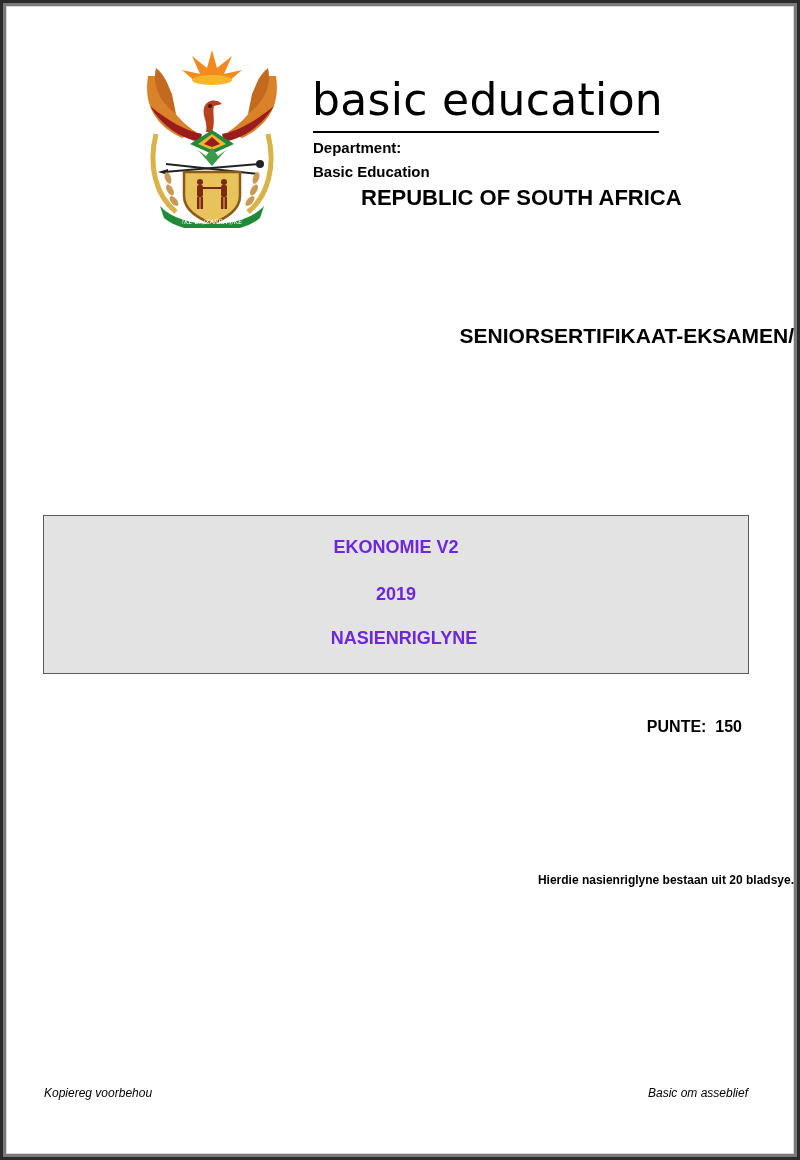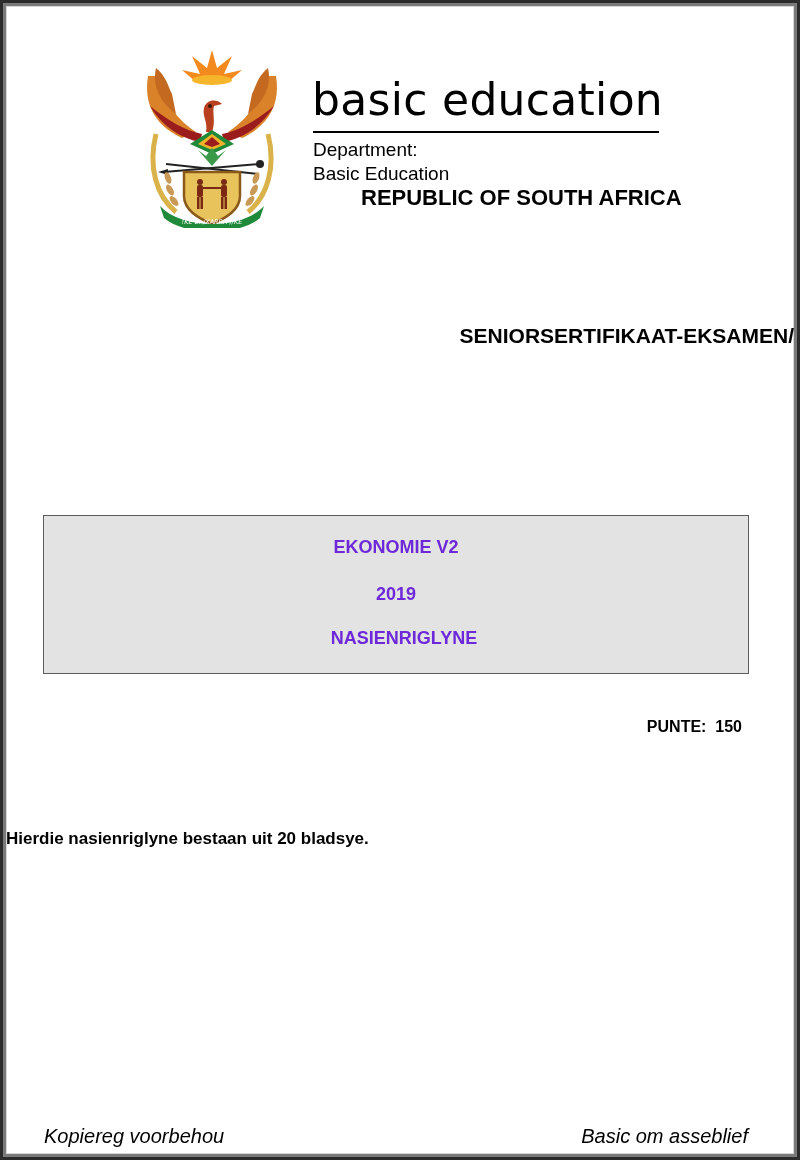--- a/index.html
+++ b/index.html
@@ -55,23 +55,24 @@
     }
     .brand-rule {
       position: absolute;
       left: 307px; top: 125px;
       width: 346px; height: 2px;
       background: #000;
     }
     .dept-line {
       position: absolute;
       left: 307px;
-      font-size: 19px;
+      font-size: 15px;
       color: #000;
       line-height: 1;
+      font-weight: bold;
     }
     .dept-1 { top: 134px; }
     .dept-2 { top: 158px; }
     .dept-3 { top: 181px; font-weight: bold; font-size: 22px; margin-left: 48px; }
 
     .exam-title {
       position: absolute;
       left: 0; top: 316px;
       width: 788px;
       text-align: right;
@@ -106,33 +107,33 @@
       right: 52px; top: 688px;
       font-weight: bold;
       font-size: 16px;
       color: #000;
       white-space: pre;
       margin-top: 24px;
     }
 
     .page-count {
       position: absolute;
-      left: 0; top: 823px;
+      left: 0; top: 867px;
       width: 788px;
-      text-align: left;
-      font-weight: bold;
-      font-size: 17px;
+      text-align: right;
+      font-weight: bold;
+      font-size: 12px;
       color: #000;
     }
 
     .footer-left, .footer-right {
       position: absolute;
-      top: 1119px;
+      top: 1080px;
       font-style: italic;
-      font-size: 20px;
+      font-size: 12px;
       color: #000;
     }
     .footer-left { left: 38px; }
     .footer-right { right: 46px; }
   </style>
 </head>
 <body>
 
 <div class="page-frame"></div>
 

